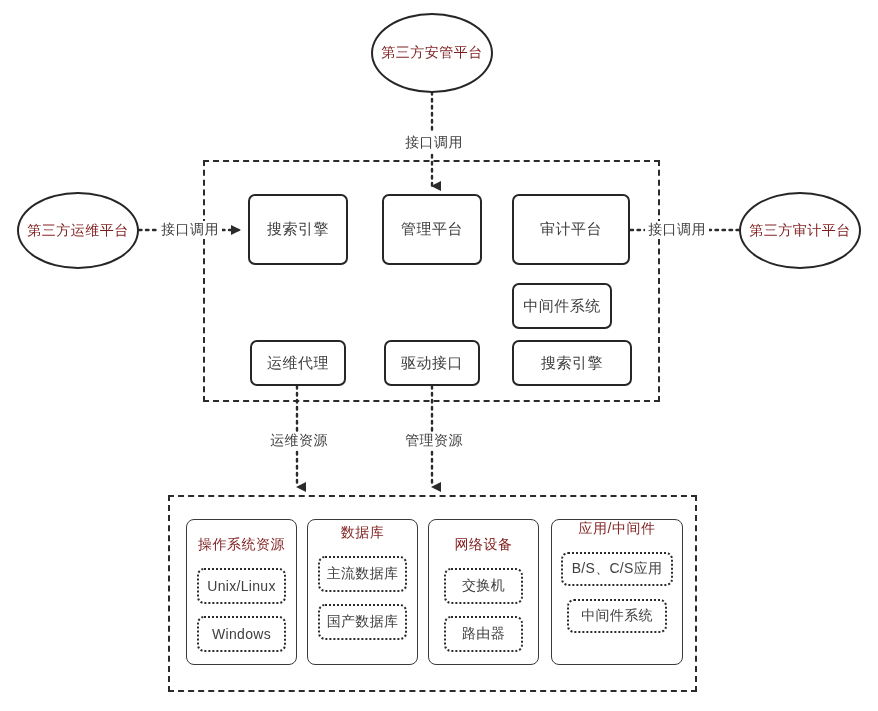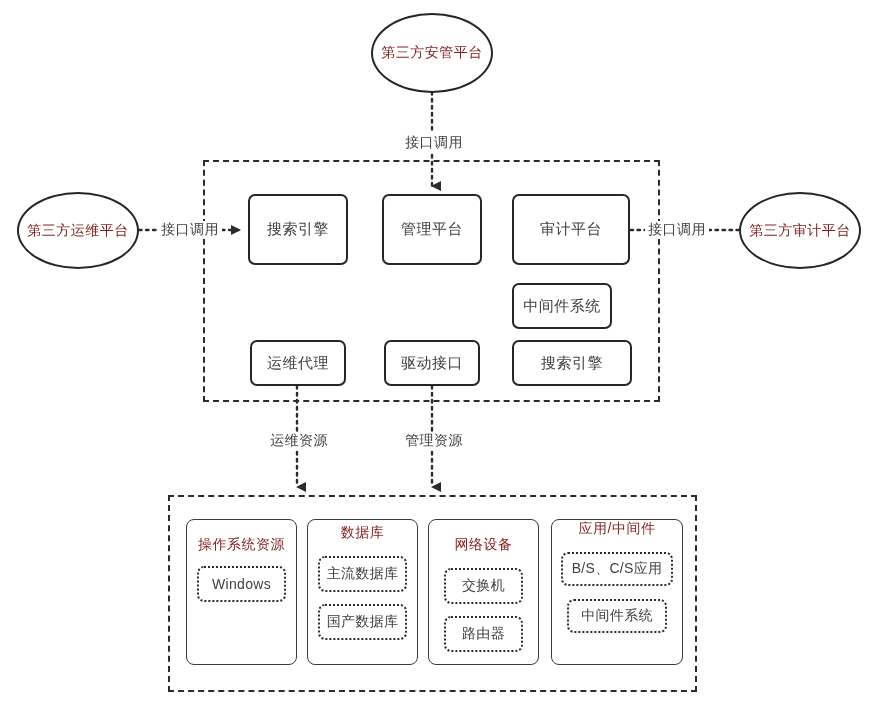--- a/index.html
+++ b/index.html
@@ -189,20 +189,21 @@
   <div class="edge-label" style="left:645px; top:221px; width:60px;">接口调用</div>
 
   <div class="edge-label" style="left:259px; top:432px; width:76px;">运维资源</div>
 
   <div class="edge-label" style="left:394px; top:432px; width:76px;">管理资源</div>
 
   <div class="dashed-container" style="left:168px; top:495px; width:529px; height:197px;"></div>
 
   <div class="node group-card" style="left:186px; top:519px; width:111px; height:146px; padding-top:16px;">
     <div class="group-title">操作系统资源</div>
+    <div class="sub-item" style="margin:14px auto 0; width:89px; height:36px;">Unix/Linux</div>
     <div class="sub-item" style="margin:12px auto 0; width:89px; height:36px;">Windows</div>
   </div>
 
   <div class="node group-card" style="left:307px; top:519px; width:111px; height:146px; padding-top:4px;">
     <div class="group-title">数据库</div>
     <div class="sub-item" style="margin:14px auto 0; width:89px; height:36px;">主流数据库</div>
     <div class="sub-item" style="margin:12px auto 0; width:89px; height:36px;">国产数据库</div>
   </div>
 
   <div class="node group-card" style="left:428px; top:519px; width:111px; height:146px; padding-top:16px;">

